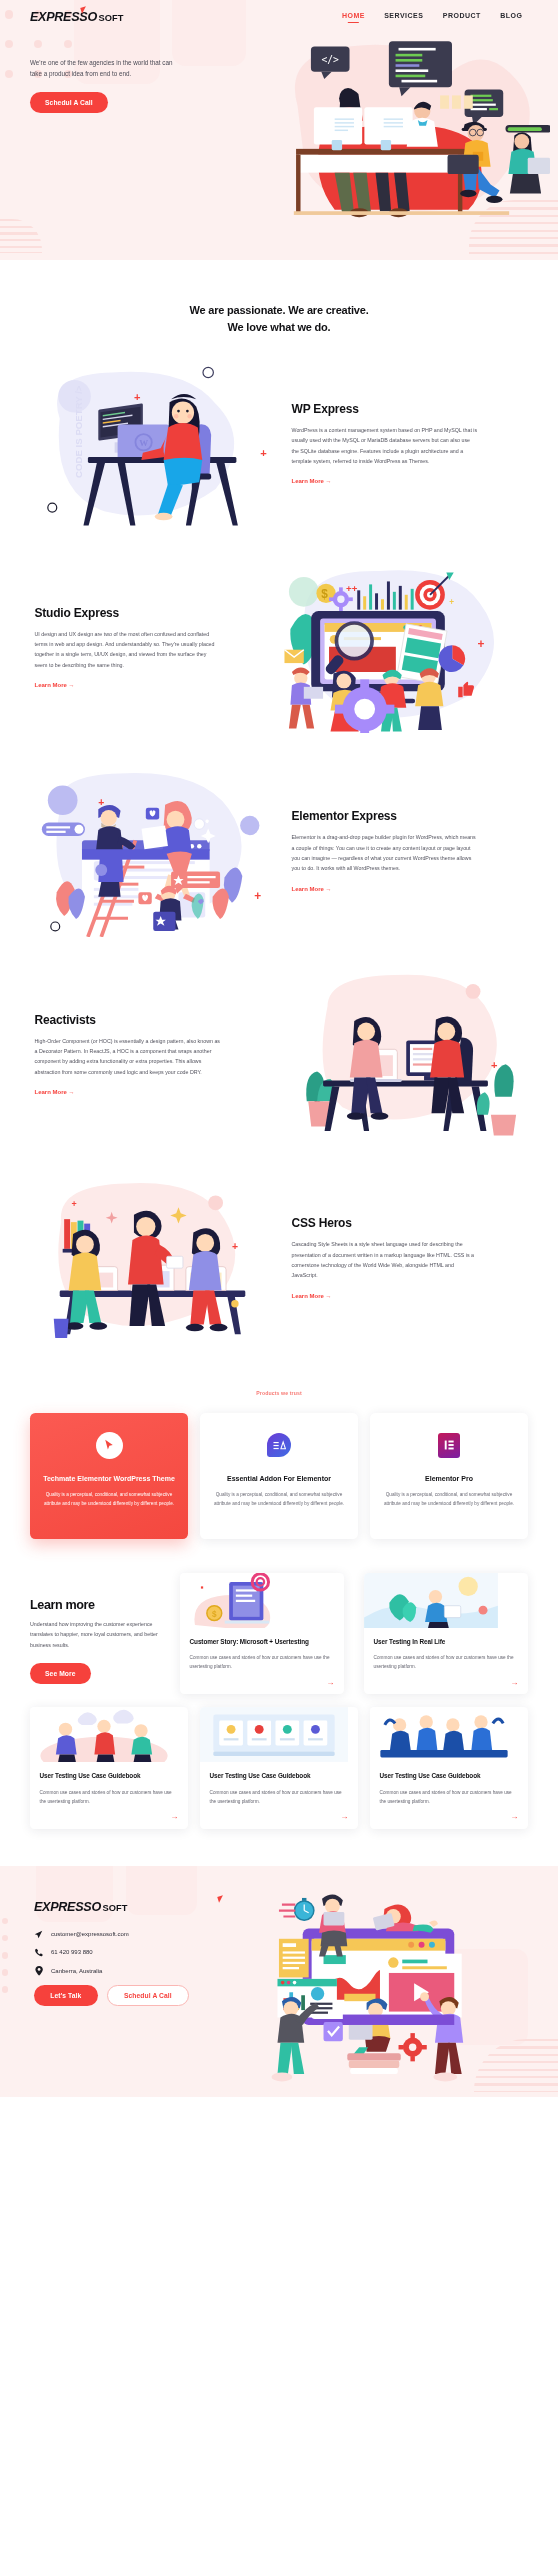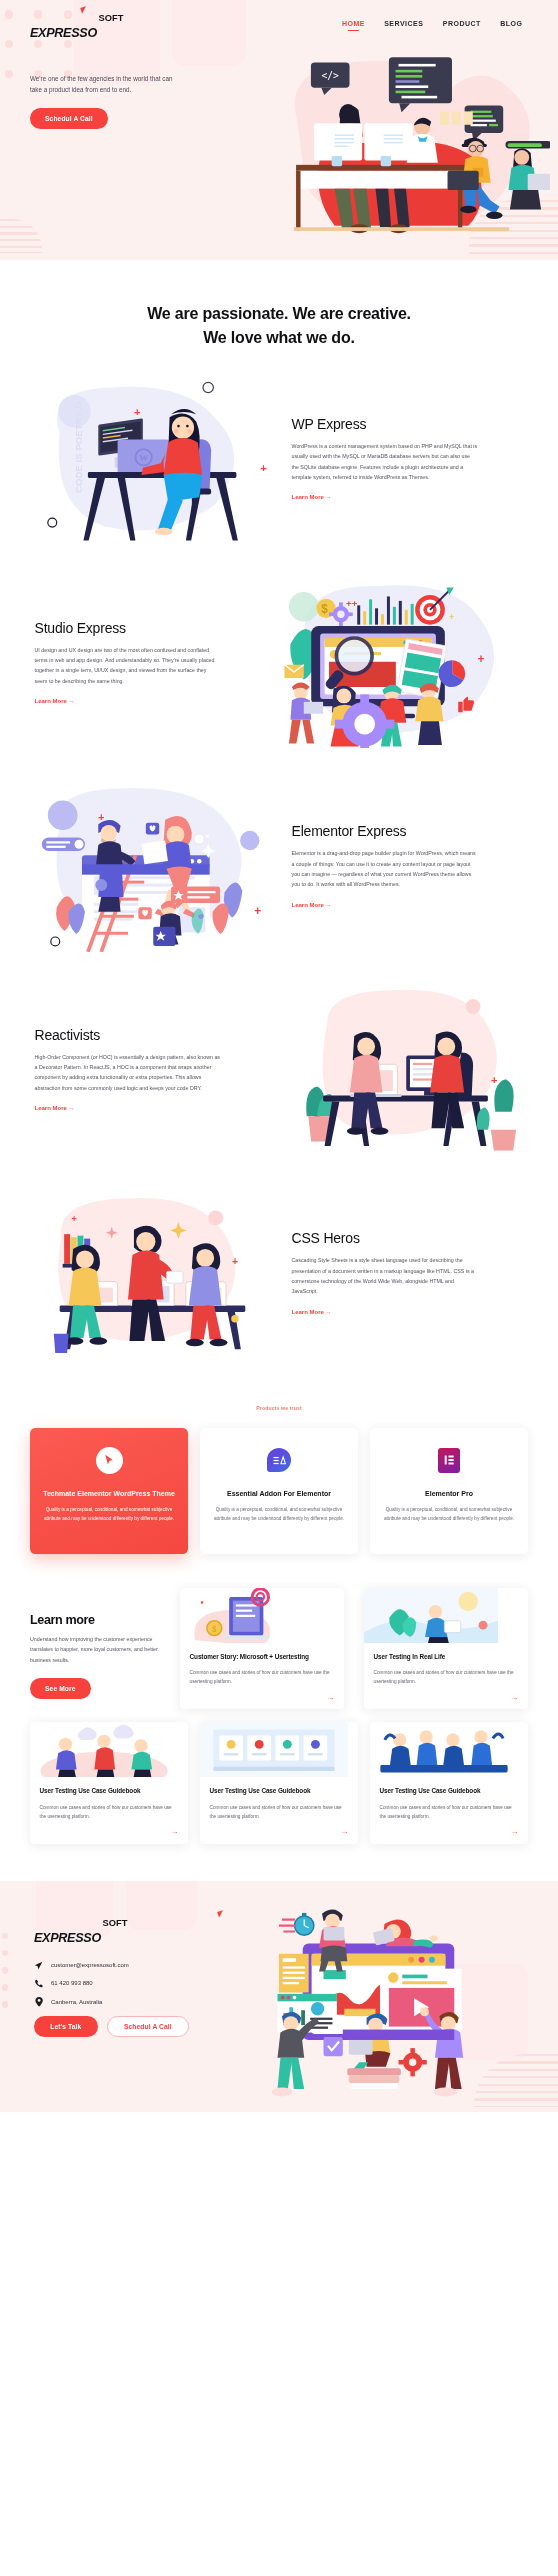--- a/index.html
+++ b/index.html
@@ -47,21 +47,21 @@
 
   
   .nav {
     position: relative; z-index: 20;
     display: flex; align-items: center; justify-content: space-between;
     padding: 10.4px 19.3px 0 30px;
   }
   .logo { display: flex; align-items: flex-start; position: relative; }
   .logo .lg1 {
     font-weight: 800; font-style: italic; font-size: 12.6px;
-    letter-spacing: -0.3px; color: #121217; margin-top: 16px;
+    letter-spacing: -0.3px; color: #121217;
   }
   .logo .lg2 {
     font-weight: 600; font-size: 9.3px; color: #121217; letter-spacing: 0.1px;
     margin-left: 1.5px; margin-top: 3px;
   }
   .logo .arrow {
     position: absolute; right: 37px; top: -3.7px;
     width: 0; height: 0;
     border-left: 6.7px solid #f4433c;
     border-bottom: 6.7px solid transparent;
@@ -97,30 +97,30 @@
     background: #fff; color: #f6413c; border: 0.7px solid #fbb7b4;
   }
 
   
   .hero-art { position: relative; width: 297px; height: 223px; margin-left: -7.4px; }
 
   
   .intro {
     text-align: center; padding: 42px 0 7.4px;
   }
-  .intro h2 { font-size: 16px; font-weight: 800; line-height: 1.5; letter-spacing: -0.2px;}
+  .intro h2 { font-size: 11px; font-weight: 800; line-height: 1.5; letter-spacing: -0.2px;}
 
   
   .feature {
     display: flex; align-items: center; padding: 16.3px 30px; gap: 12px;
   }
   .feature.rev { flex-direction: row-reverse; }
   .feat-art { width: 245px; height: 171px; position: relative; flex: none; }
   .feat-txt { flex: 1; padding: 0 4.5px; }
-  .feat-txt h3 { font-size: 14px; font-weight: 400; letter-spacing: -0.2px; margin-bottom: 9px; }
+  .feat-txt h3 { font-size: 12px; font-weight: 700; letter-spacing: -0.2px; margin-bottom: 9px; }
   .feat-txt p { font-size: 5.3px; line-height: 1.95; color: #53535e; max-width: 186px; }
   .learn {
     display: inline-block; margin-top: 12px; color: #f6413c;
     font-size: 6px; font-weight: 700; text-decoration: none;
   }
 
   
   .recommend { padding: 30px 0 0; text-align: center; }
   .eyebrow { color: #f77a74; font-size: 5.2px; font-weight: 600; letter-spacing: 0.1px; }
   .recommend h2 { font-size: 14px; font-weight: 800; margin-top: 5.2px; letter-spacing: -0.4px;}

